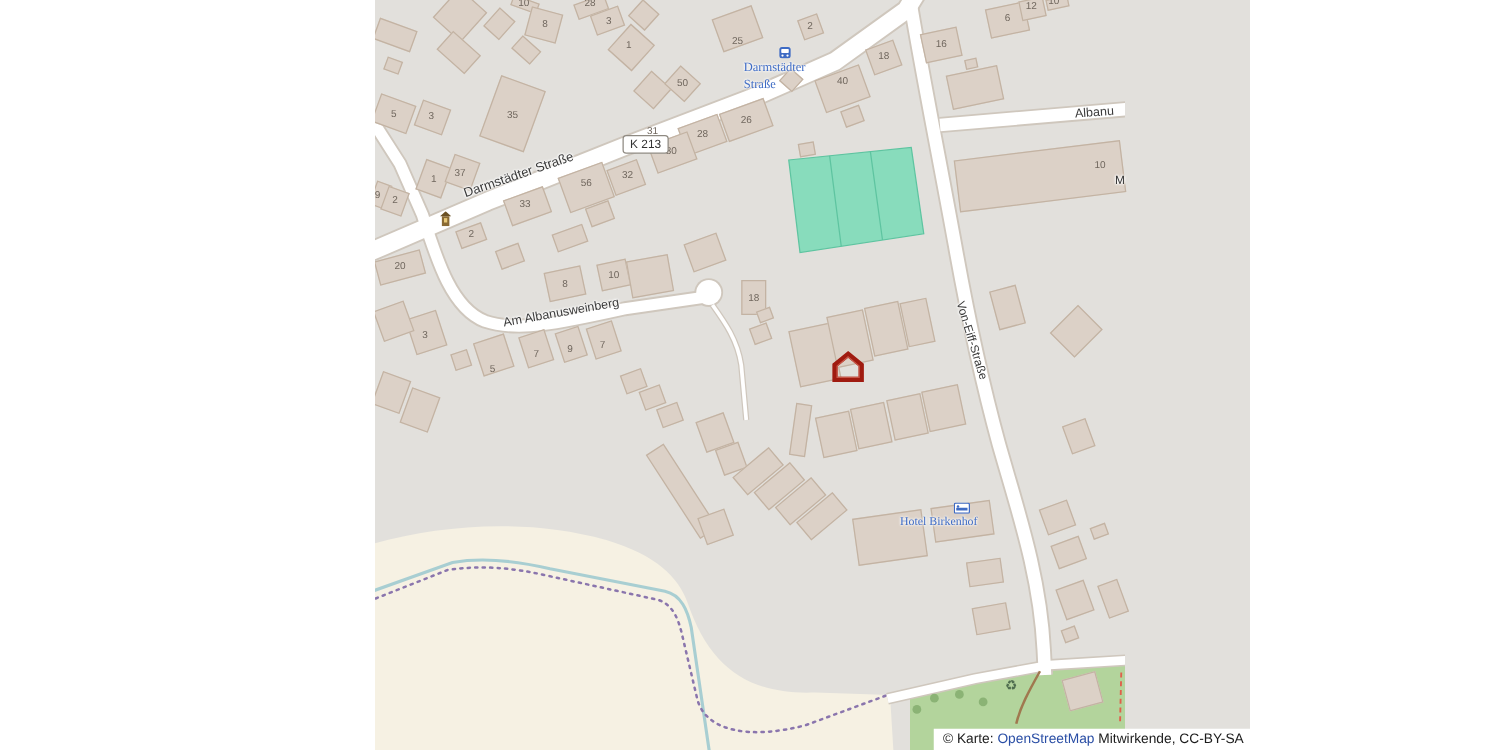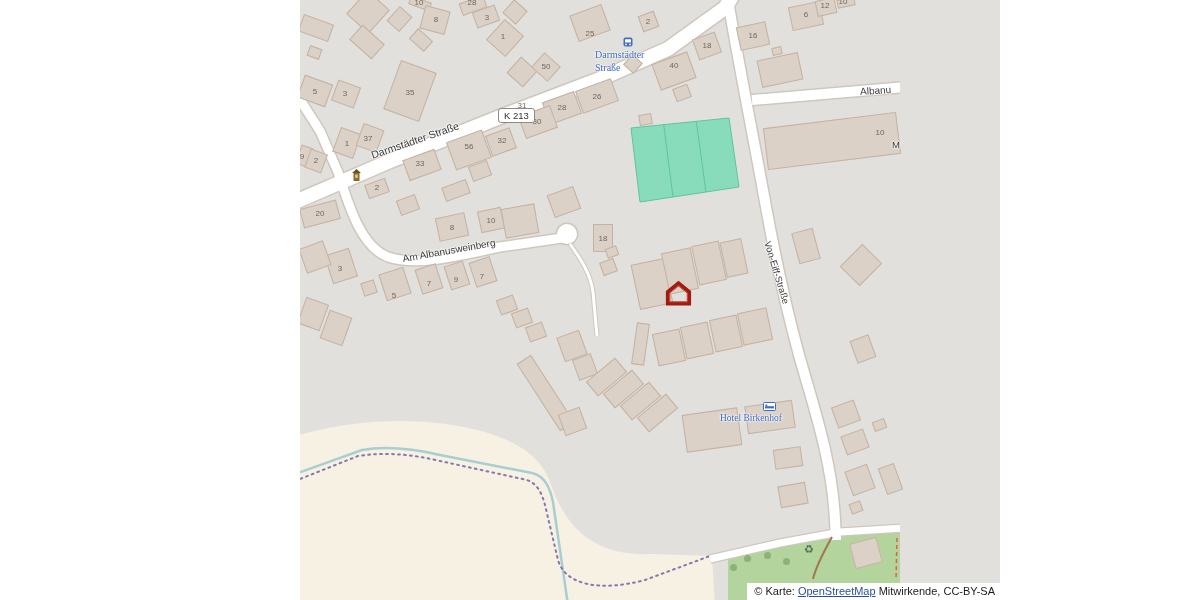--- a/index.html
+++ b/index.html
@@ -20,21 +20,21 @@
   .hn{position:absolute;font-size:8px;color:var(--number);transform:translate(-50%,-50%);white-space:nowrap;}
   .tree{position:absolute;width:7px;height:7px;border-radius:50%;background:var(--tree);opacity:.85;}
   .street{position:absolute;color:var(--street_label);font-size:10px;white-space:nowrap;text-align:center;
     text-shadow:0 0 2px #fff,0 0 2px #fff,0 0 2px #fff,0 0 3px #fff;}
   .blue-label{position:absolute;color:var(--transit-blue,#3e6bc4);color:var(--transit_blue);font-size:10px;text-align:left;white-space:nowrap;
     text-shadow:0 0 2px #fff,0 0 2px #fff,0 0 3px #fff;font-family:Liberation Serif, serif;}
   .badge{position:absolute;left:162px;top:108px;width:37px;height:15px;background:#fff;border:1px solid var(--badge_border);
     border-radius:3px;font-size:9.5px;color:#333;text-align:center;line-height:13px;margin-left:36px;}
   .attribution{position:absolute;right:0;bottom:0;height:17px;background:#fff;font-size:11px;line-height:16px;
     color:var(--attr_text);padding:0 5px 0 7px;white-space:nowrap;}
-  .attribution a{color:var(--attr_link);text-decoration:underline;cursor:pointer;}
+  .attribution a{color:var(--attr_link);cursor:pointer;}
   .icon{position:absolute;}
   .recycle{position:absolute;font-size:11px;color:#4f6e4f;line-height:10px;}
 </style>
 </head>
 <body>
 
 <div class="map">
 
   <svg class="base" width="600" height="600" viewBox="0 0 600 600">
     <path d="M -5,436 C 50,420 120,414 185,432 C 225,444 243,462 250,482 C 268,535 300,556 352,554 L 412,556 L 415,605 L -5,605 Z" fill="var(--farmland)"></path>

